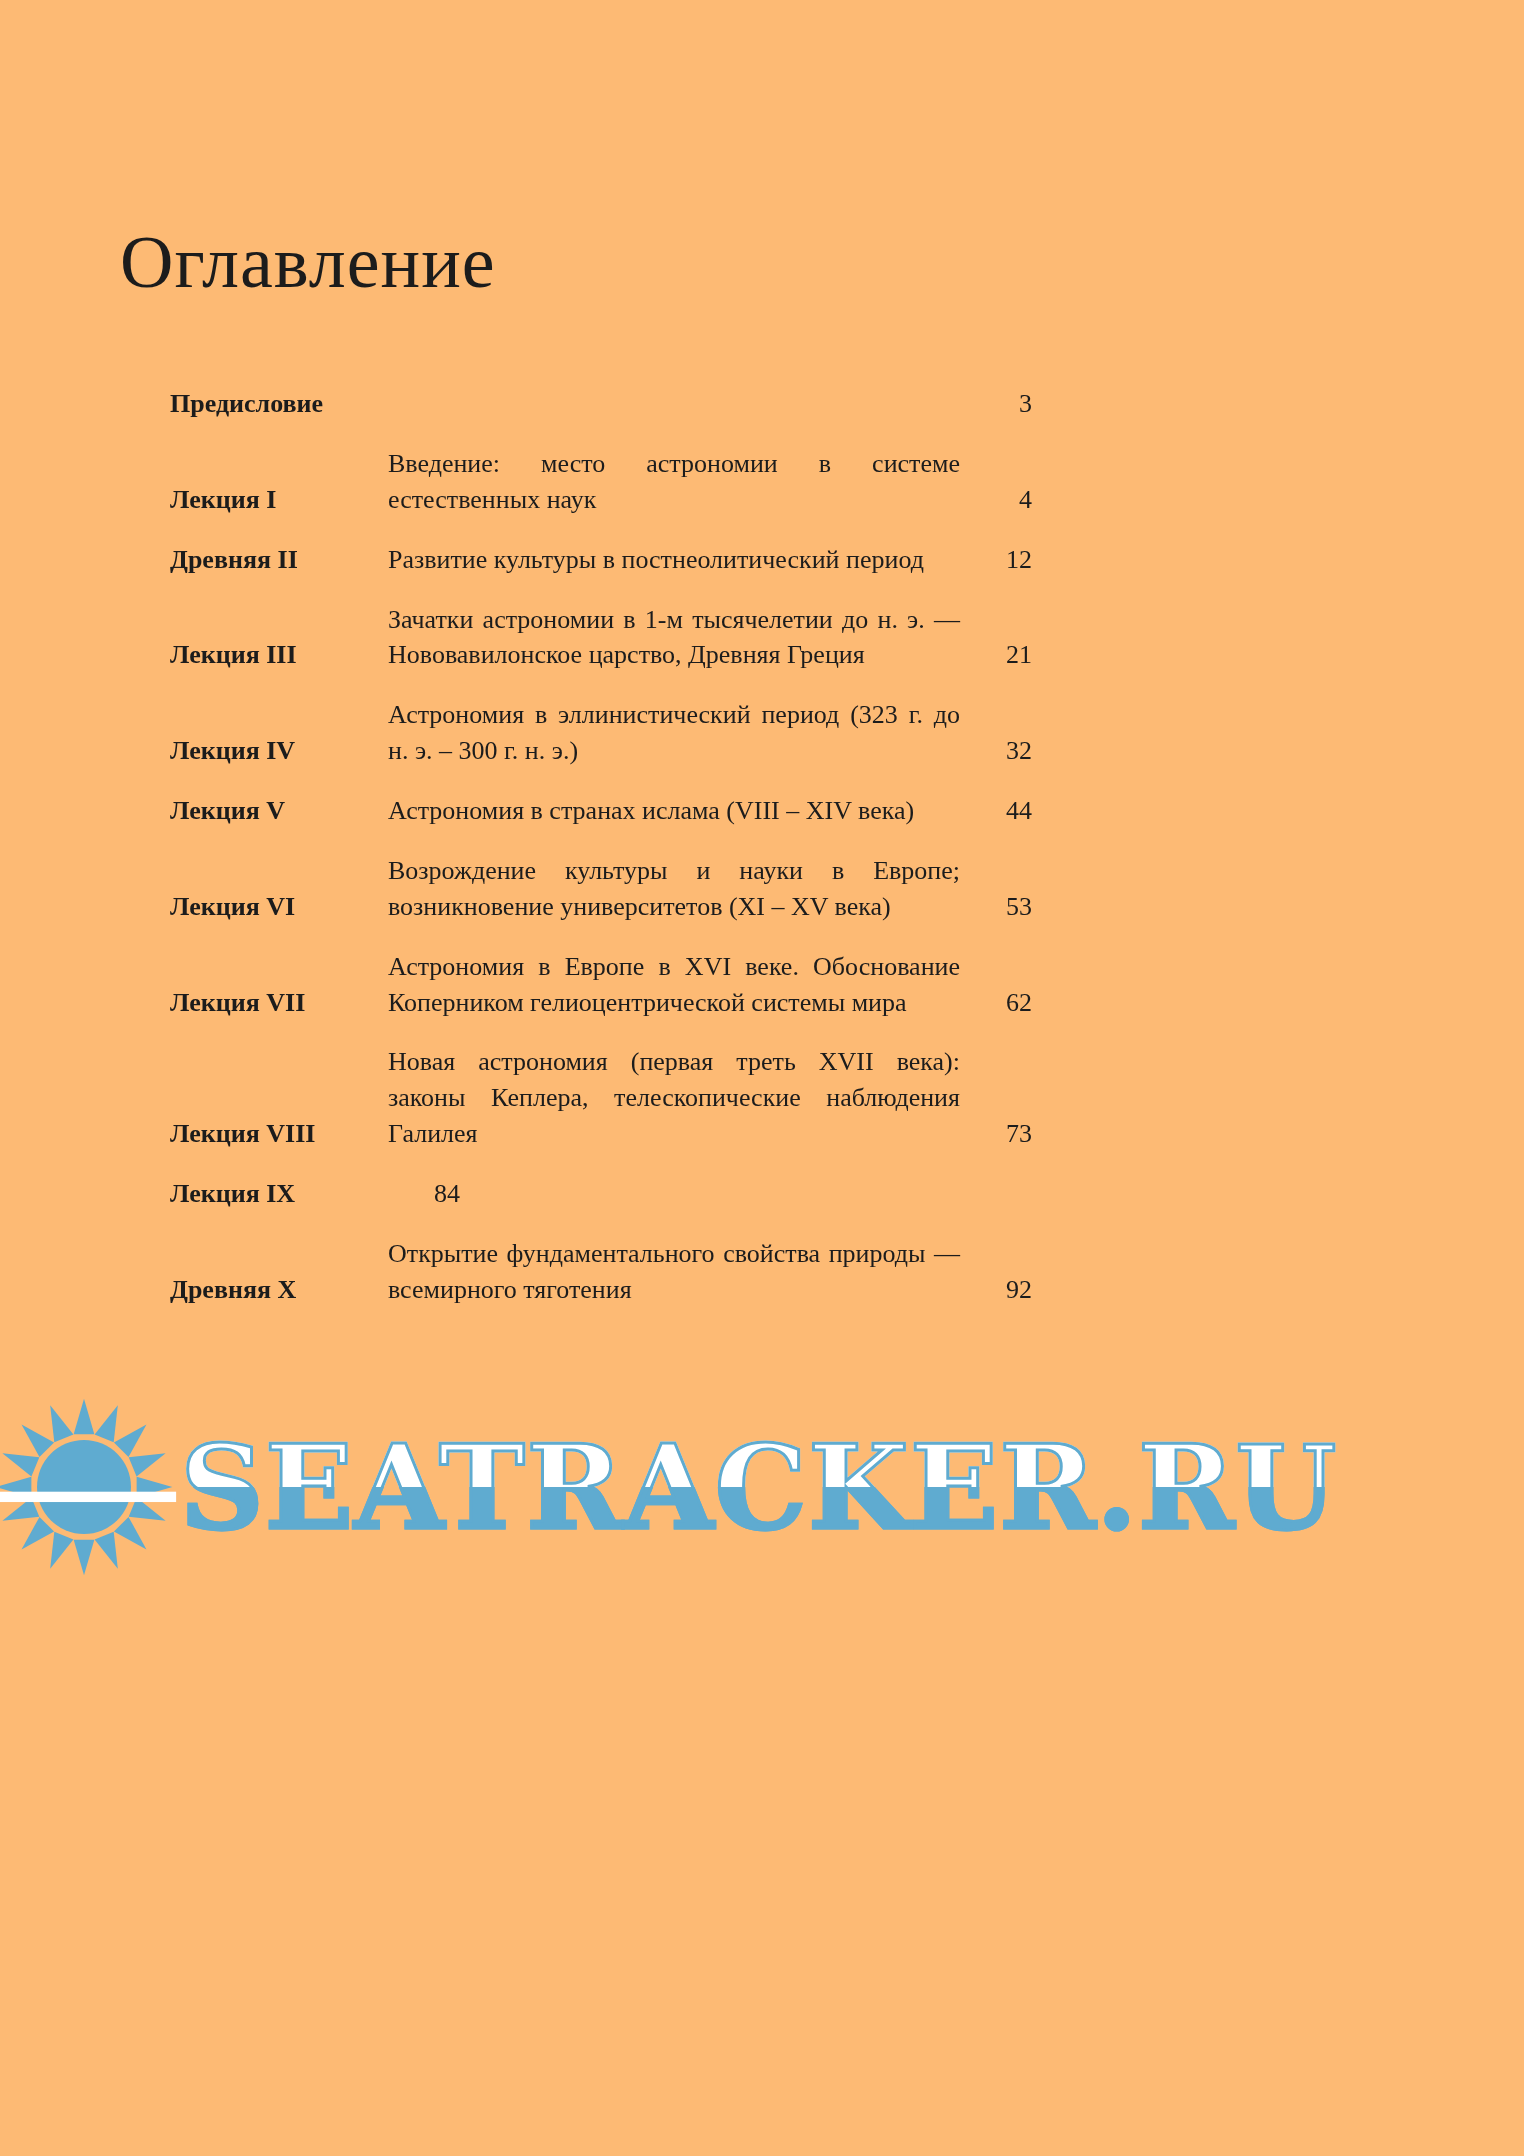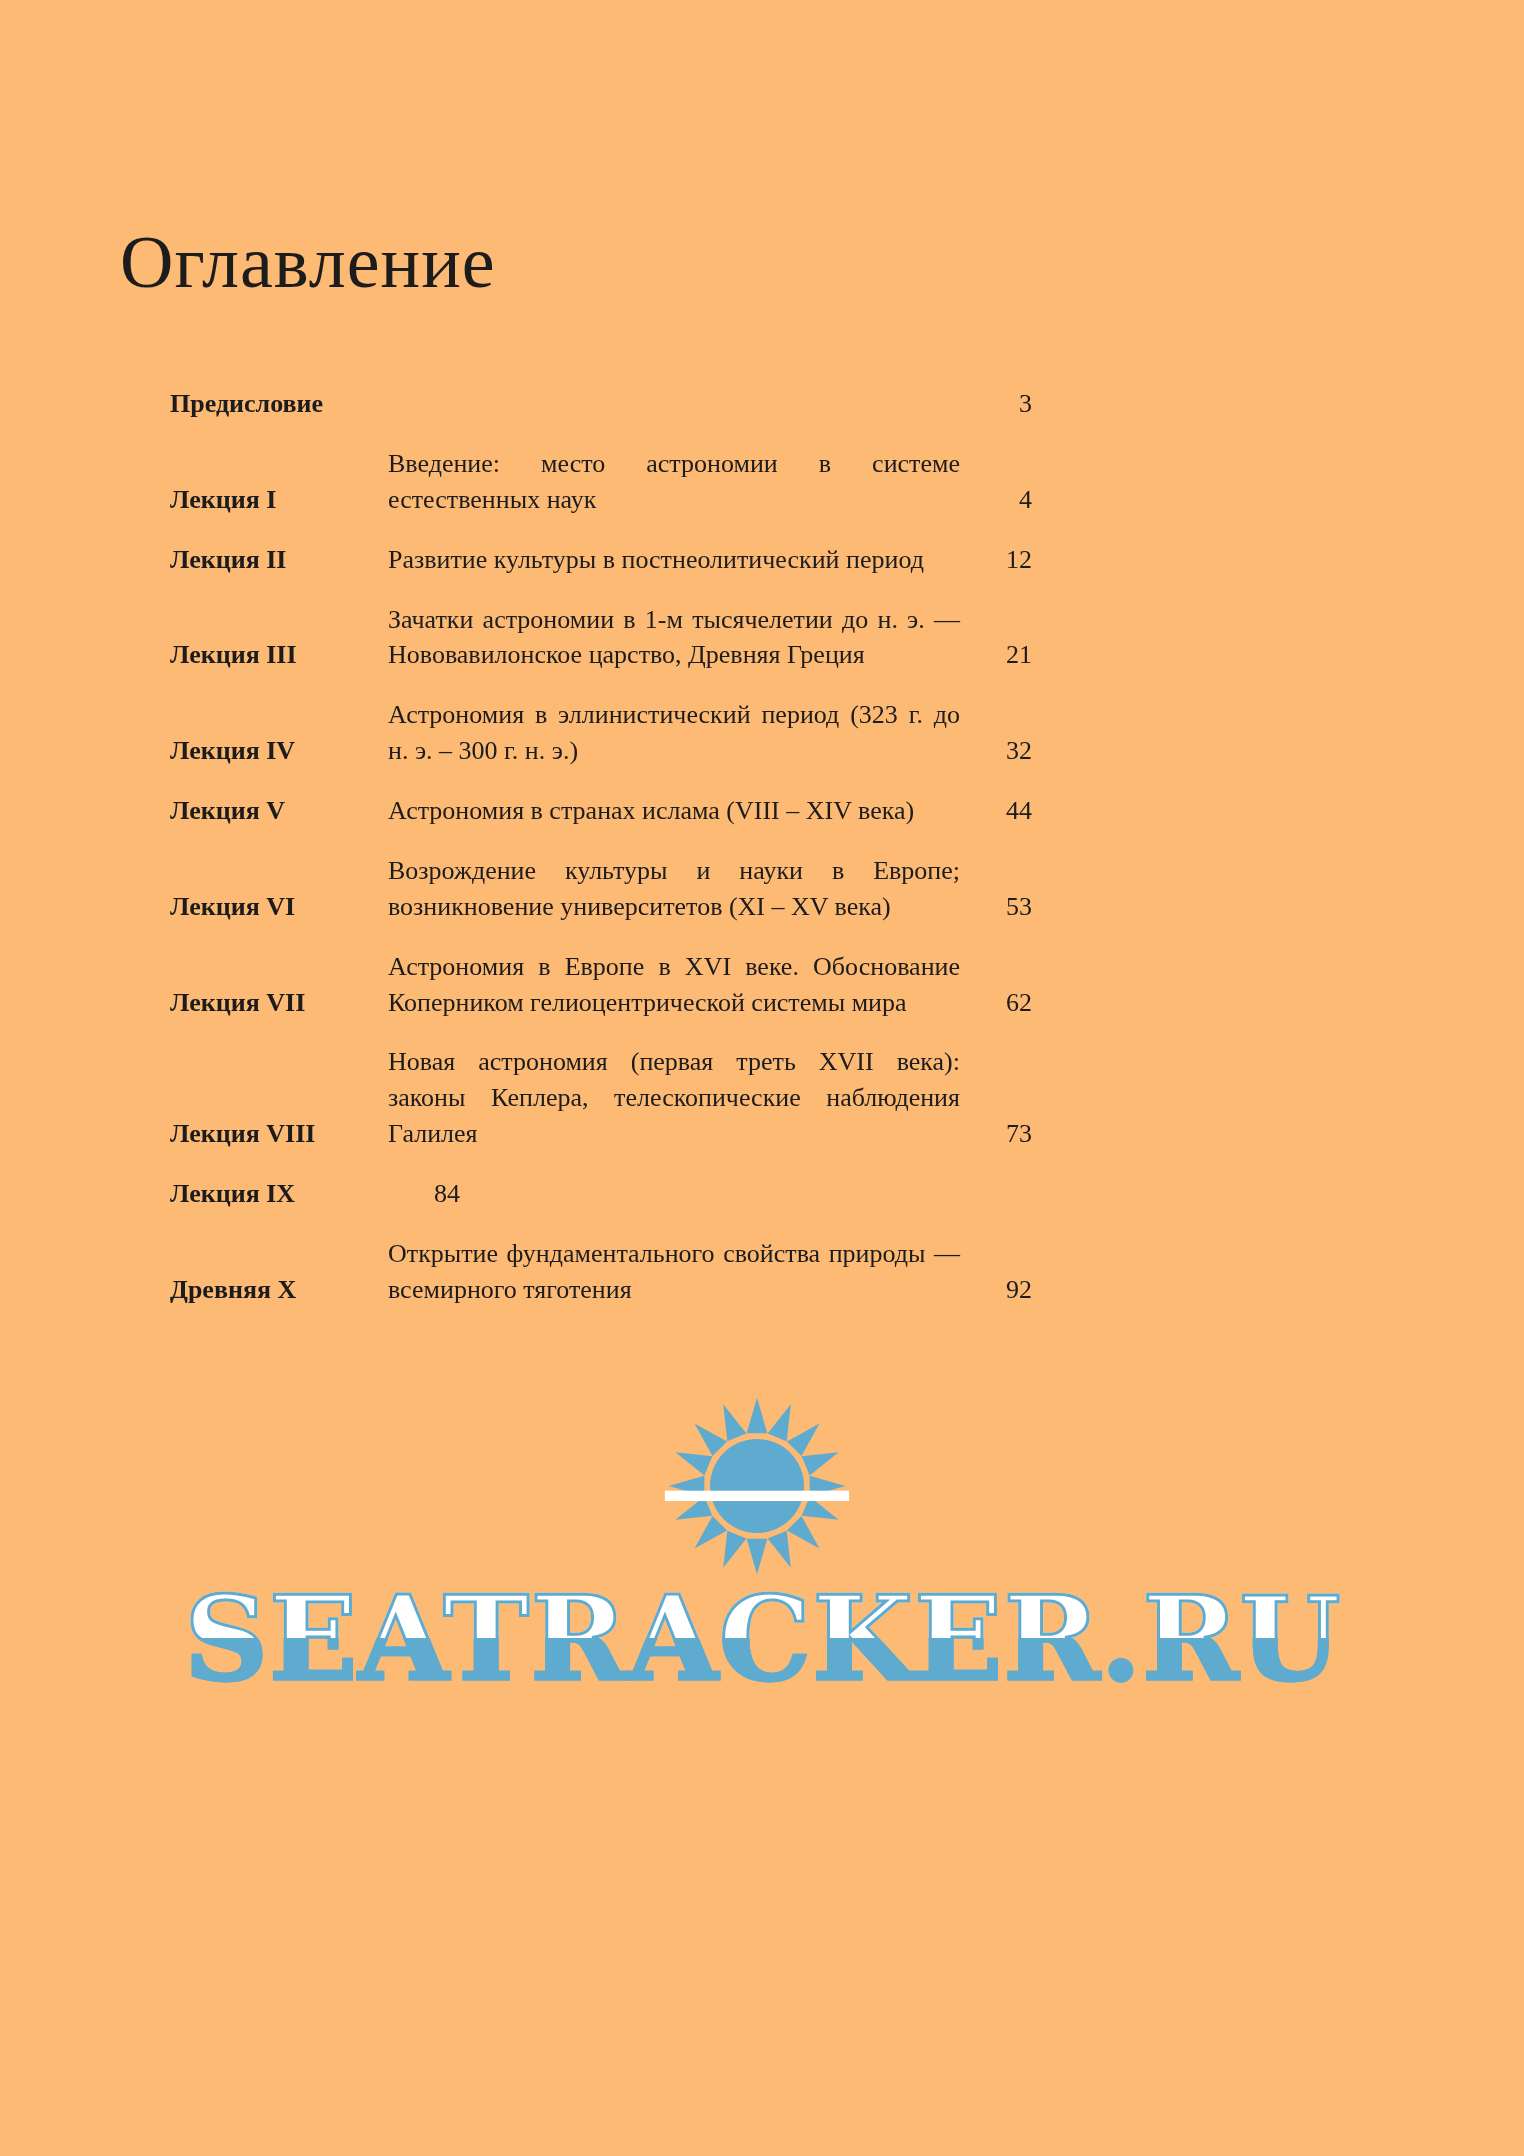--- a/index.html
+++ b/index.html
@@ -57,21 +57,20 @@
   }
 
   .watermark {
     position: absolute;
     left: 0;
     top: 1392px;
     width: 1524px;
     height: 190px;
     display: flex;
     align-items: center;
-    flex-direction: column;
   }
 
   .sun-logo {
     flex: 0 0 auto;
     width: 188px;
     height: 188px;
     margin-left: -10px;
   }
 
   .wm-text {
@@ -110,21 +109,21 @@
       <div class="col-page">3</div>
     </div>
 
     <div class="toc-row">
       <div class="col-label">Лекция I</div>
       <div class="col-title">Введение: место астрономии в системе естественных наук</div>
       <div class="col-page">4</div>
     </div>
 
     <div class="toc-row">
-      <div class="col-label">Лекция II</div>
+      <div class="col-label">Древняя II</div>
       <div class="col-title">Развитие культуры в постнеолитический период</div>
       <div class="col-page">12</div>
     </div>
 
     <div class="toc-row">
       <div class="col-label">Лекция III</div>
       <div class="col-title">Зачатки астрономии в 1-м тысячелетии до н. э. — Нововавилонское царство, Древняя Греция</div>
       <div class="col-page">21</div>
     </div>
 

